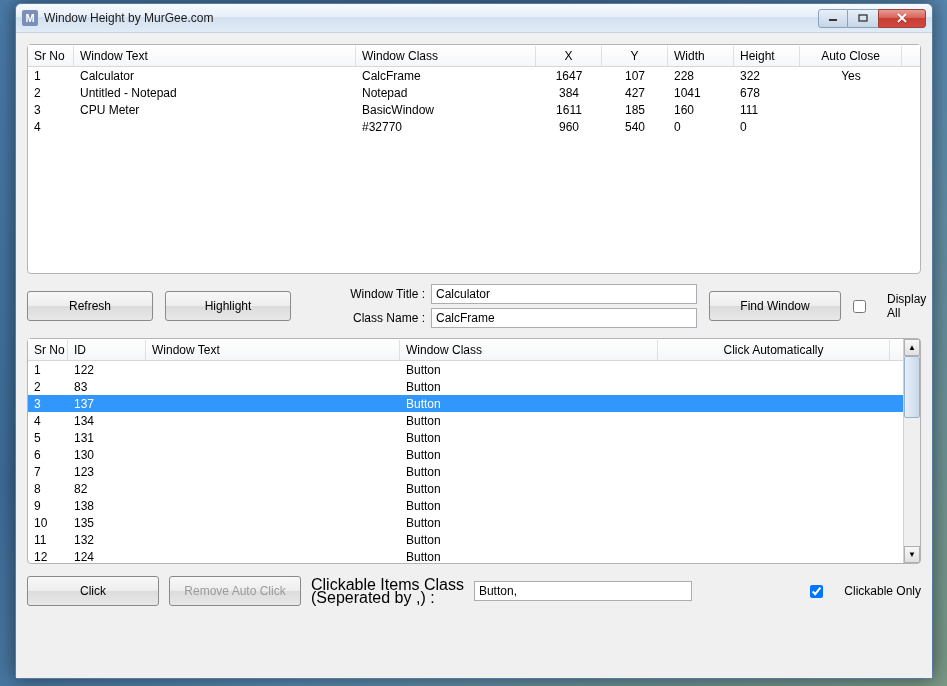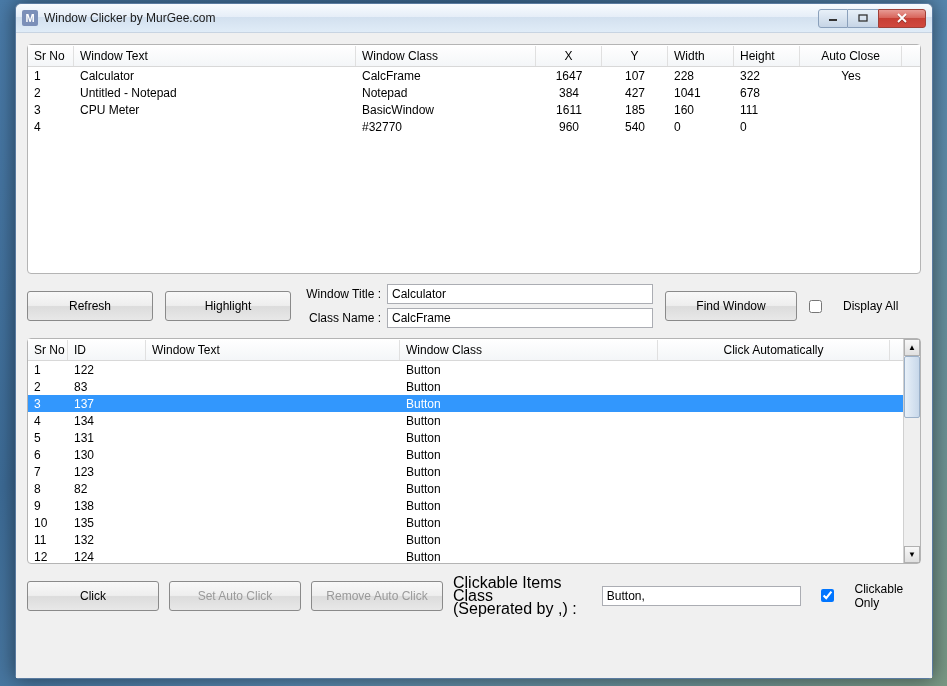--- a/index.html
+++ b/index.html
@@ -118,21 +118,21 @@
 .btn {
   height: 30px;
   min-width: 126px;
   border: 1px solid #8a8a8a;
   border-radius: 3px;
   background: linear-gradient(to bottom, #f8f8f8 0%, #eeeeee 48%, #dcdcdc 52%, #e8e8e8 100%);
   font-size: 12px;
   cursor: pointer;
 }
 .btn:disabled { color: #9a9a9a; }
-.field-pair { display: flex; flex-direction: column; gap: 4px; }
+.field-pair { display: flex; flex-direction: column; gap: 4px; margin-left: 44px; }
 .field-row { display: flex; align-items: center; gap: 6px; }
 .field-label { width: 78px; text-align: right; font-size: 12px; }
 .text-input {
   height: 20px; width: 266px;
   border: 1px solid #abadb3;
   padding: 1px 4px;
   font-size: 12px;
   font-family: inherit;
 }
 .chk-row { display: flex; align-items: center; gap: 21px; font-size: 12px; }
@@ -162,21 +162,21 @@
 .bottom-row .btn { min-width:132px; }
 .bottom-field-label { font-size:16px; line-height:13px; }
 .text-input.wide { width: 218px; }
 </style>
 </head>
 <body>
 
 <div class="window">
   <div class="titlebar">
     <div class="app-icon">M</div>
-    <div class="title-text">Window Clicker by MurGee.com</div>
+    <div class="title-text">Window Height by MurGee.com</div>
     <div class="win-buttons">
       <div class="win-btn min">
           <svg width="10" height="8">
             <rect x="1" y="5" width="8" height="2" fill="#333"></rect>
           </svg>
         </div>
       <div class="win-btn max">
           <svg width="10" height="8">
             <rect x="1" y="1" width="8" height="6" fill="none" stroke="#333" stroke-width="1.3"></rect>
           </svg>
@@ -366,21 +366,20 @@
         <div class="arrow">▲</div>
         <div class="track">
             <div class="thumb"></div>
           </div>
         <div class="arrow">▼</div>
       </div>
     </div>
 
     <div class="bottom-row">
       <button class="btn">Click</button>
-      <button class="btn" disabled="">Set Auto Click</button>
       <button class="btn" disabled="">Remove Auto Click</button>
       <div class="bottom-field-label" style="white-space:pre-line">Clickable Items Class
 (Seperated by ,) :</div>
       <input class="text-input wide" value="Button," style="">
       <div style="flex:1"></div>
       <label class="chk-row">
         <input type="checkbox" class="chk" id="clickable-only-chk" checked="" style="">
         <span>Clickable Only</span>
       </label>
     </div>

